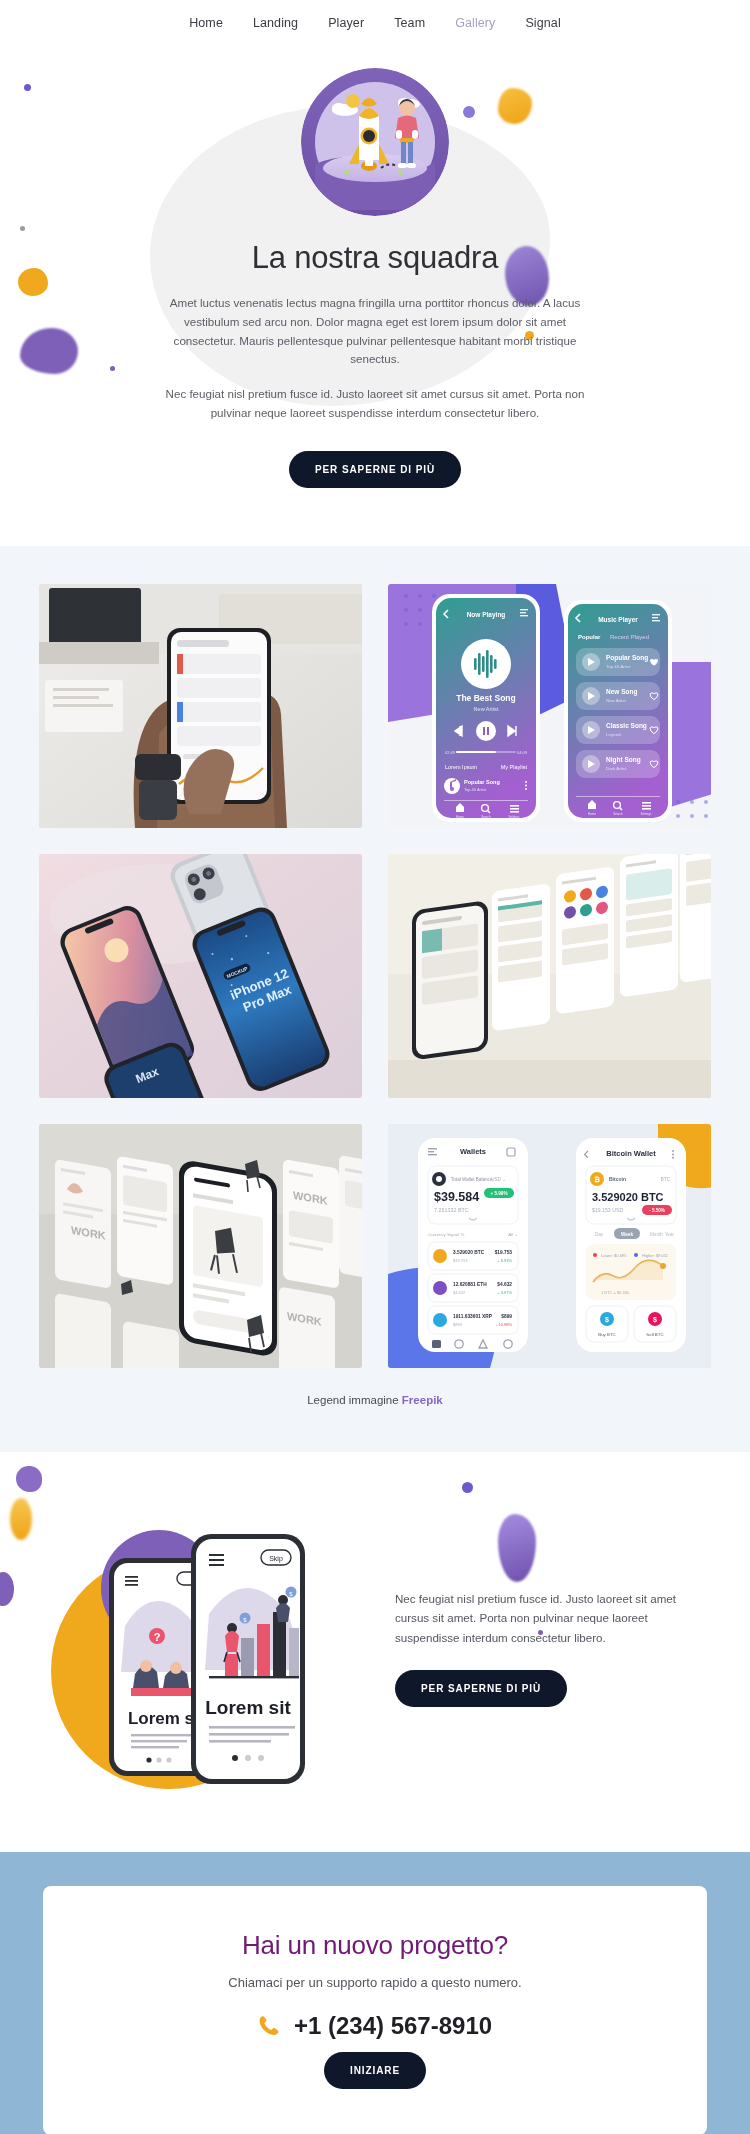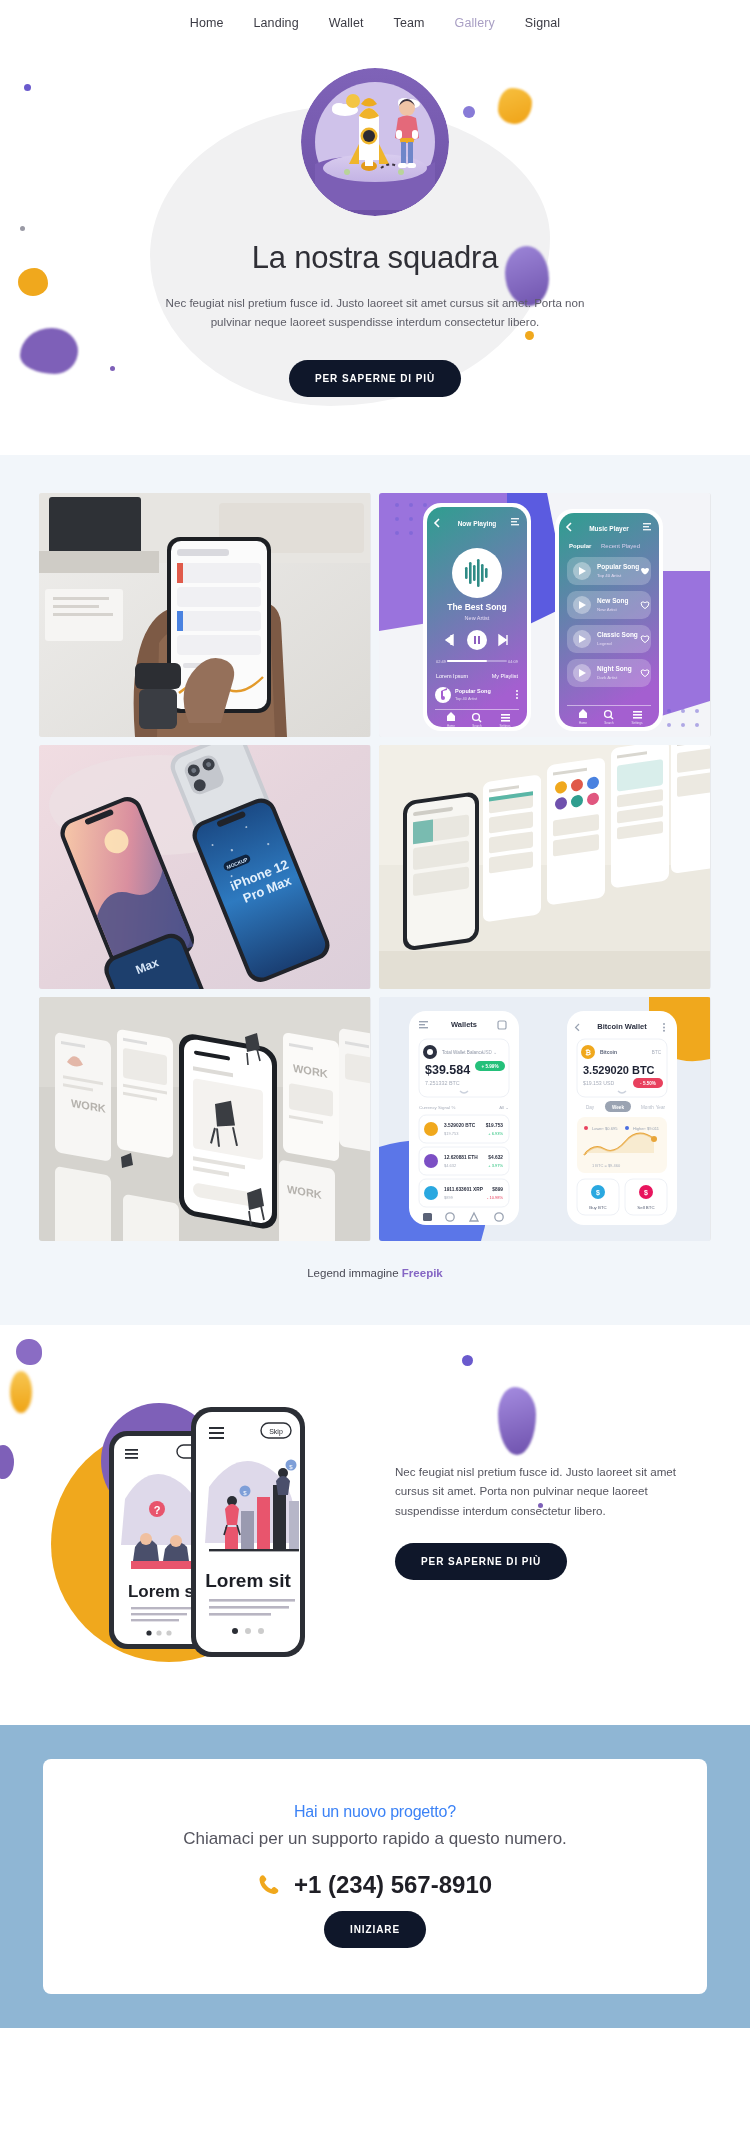--- a/index.html
+++ b/index.html
@@ -90,21 +90,21 @@
   
   .gallery {
     background: #f2f6fa;
     padding: 38px 0 46px;
   }
   .grid {
     width: 672px;
     margin: 0 auto;
     display: grid;
     grid-template-columns: 1fr 1fr;
-    gap: 8px;
+    gap: 26px;
   }
   .cell {
     height: 244px;
     border-radius: 3px;
     overflow: hidden;
     position: relative;
     background: #e7e9ec;
   }
   .caption {
     text-align: center;
@@ -140,39 +140,39 @@
     padding: 34px 0 34px;
     position: relative;
   }
   .contact-card {
     width: 664px; margin: 0 auto;
     background: #fff;
     border-radius: 8px;
     padding: 44px 20px 46px;
     text-align: center;
   }
-  .ct-title { font-size: 16px; font-weight: 400; color: #3b82f6; letter-spacing: -.2px; }
-  .ct-sub { font-size: 17px; color: #54545e; margin-top: 8px; }
+  .ct-title { font-size: 26px; font-weight: 400; color: #701a75; letter-spacing: -.2px; }
+  .ct-sub { font-size: 13px; color: #54545e; margin-top: 14px; }
   .ct-phone {
     font-size: 24px; font-weight: 700; color: #1f1f26;
     margin-top: 22px; display: flex; align-items: center;
     justify-content: center; gap: 14px;
   }
   .ct-btn { }
   svg { display: block; }
 </style>
 </head>
 <body>
 
 <div class="page">
 
   <nav class="nav">
     <a href="#">Home</a>
     <a href="#">Landing</a>
-    <a href="#">Wallet</a>
+    <a href="#">Player</a>
     <a href="#">Team</a>
     <a href="#" class="active">Gallery</a>
     <a href="#">Signal</a>
   </nav>
 
   <section class="hero">
     <div class="hero-blob"></div>
 
     <span class="deco dot" style="left:24px;top:38px;width:7px;height:7px;background:#6a5acd;"></span>
     <span class="deco dot" style="left:20px;top:180px;width:5px;height:5px;background:#9a9aa5;"></span>
@@ -239,20 +239,21 @@
               <rect x="106" y="95" width="9" height="5" rx="2.5" fill="#fff"></rect>
             </g>
             <path d="M80 100 q8 -6 16 -2" stroke="#3c3340" stroke-width="2" fill="none" stroke-dasharray="3 3"></path>
             <circle cx="46" cy="104" r="3" fill="#b9d49a"></circle>
             <circle cx="100" cy="104" r="3" fill="#b9d49a"></circle>
           </g>
         </svg>
       </div>
 
       <h1 class="hero-title">La nostra squadra</h1>
+      <p class="hero-p">Amet luctus venenatis lectus magna fringilla urna porttitor rhoncus dolor. A lacus vestibulum sed arcu non. Dolor magna eget est lorem ipsum dolor sit amet consectetur. Mauris pellentesque pulvinar pellentesque habitant morbi tristique senectus.</p>
       <p class="hero-p">Nec feugiat nisl pretium fusce id. Justo laoreet sit amet cursus sit amet. Porta non pulvinar neque laoreet suspendisse interdum consectetur libero.</p>
       <button class="btn-primary">PER SAPERNE DI PIÙ</button>
     </div>
   </section>
 
   <section class="gallery">
     <div class="grid">
 
       <div class="cell">
         <svg width="331" height="244" viewBox="0 0 331 244" preserveAspectRatio="xMidYMid slice">

